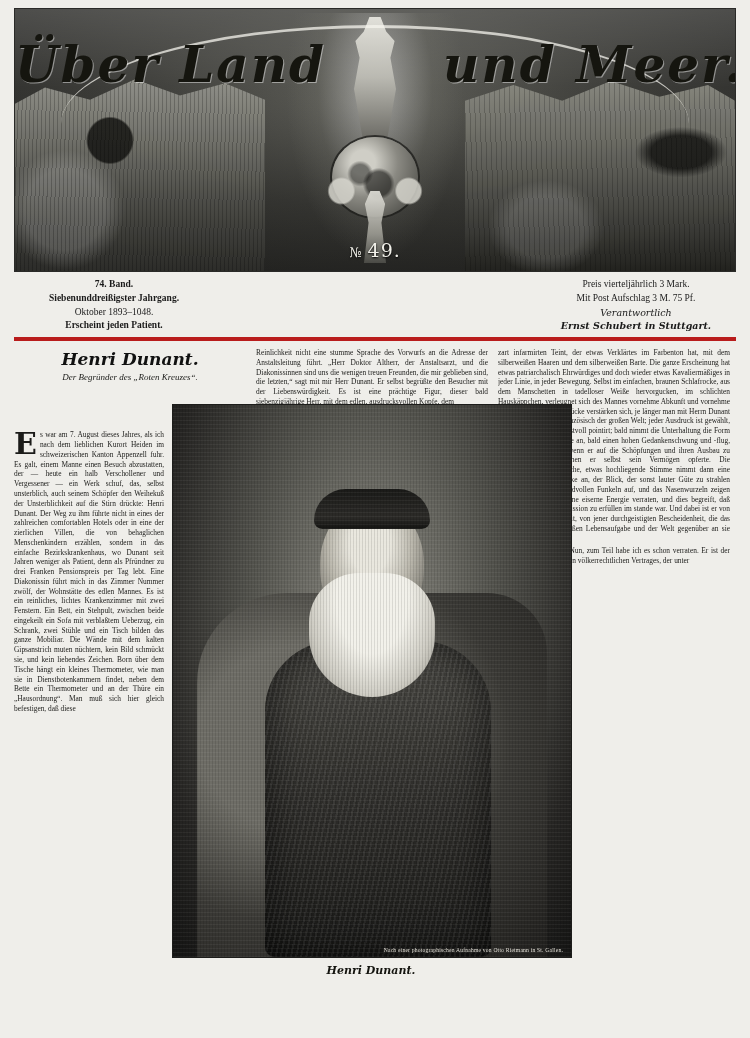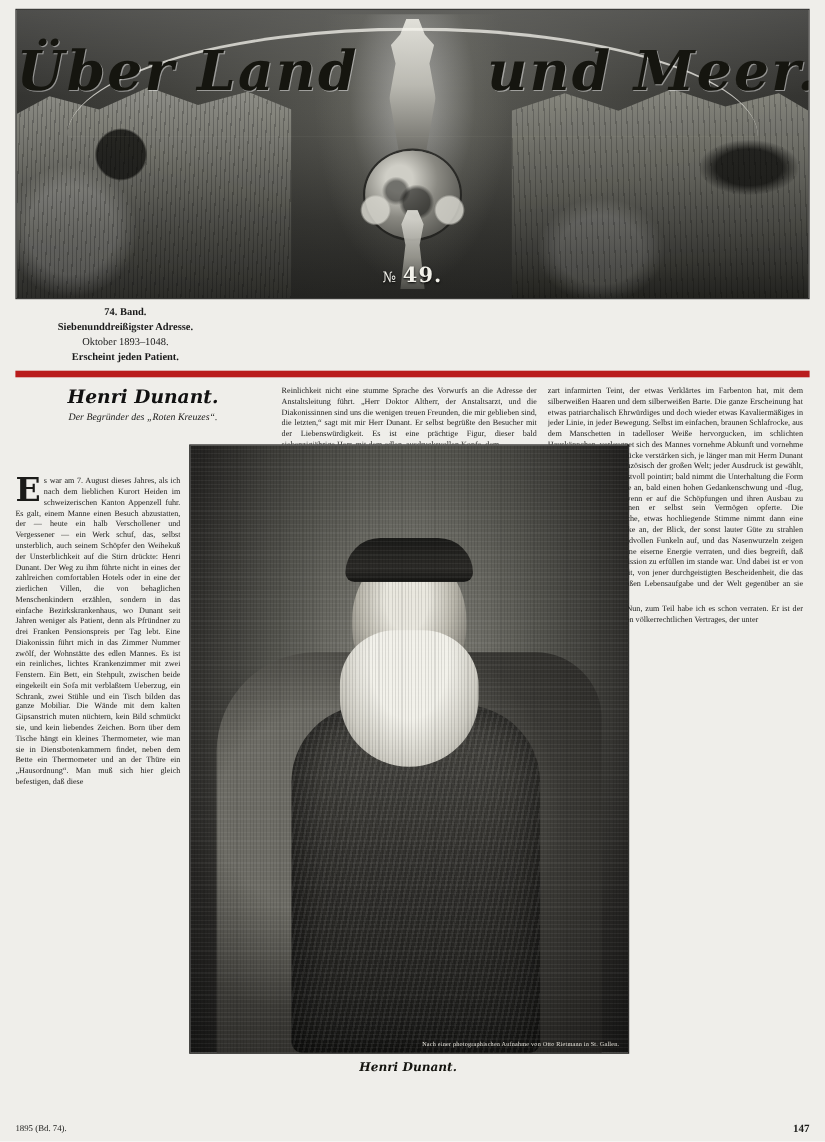--- a/index.html
+++ b/index.html
@@ -148,29 +148,29 @@
   .issue-no {
     position: absolute;
     left: 0; right: 0; bottom: 10px;
     text-align: center;
     font-family: "DejaVu Serif", serif;
     font-size: 13px;
     color: #f2f1ea;
     letter-spacing: 1px;
     text-shadow: 0 1px 2px #000;
   }
-  .issue-no .num { font-size: 19px; font-weight: bold; }
+  .issue-no .num { font-size: 19px; font-weight: normal; }
 
   
   .submast {
     display: flex;
     align-items: flex-end;
     justify-content: space-between;
     padding: 6px 6px 4px 6px;
-    border-bottom: 6px solid #b91c1c;
+    border-bottom: 4px solid #b91c1c;
   }
   .sub-col { width: 188px; font-size: 9.5px; line-height: 1.45; text-align: center; }
   .sub-col.left { text-align: center; }
   .sub-col.right { text-align: center; }
   .sub-col .b { font-weight: bold; }
   .sub-center {
     flex: 1;
     text-align: center;
     font-family: "DejaVu Serif", serif;
     font-style: italic;
@@ -351,23 +351,29 @@
     </div>
     <div class="issue-no">
       <span>№</span>
       <span class="num">49.</span>
     </div>
   </div>
 
   <div class="submast">
     <div class="sub-col left">
       <div class="b">74. Band.</div>
-      <div class="b">Siebenunddreißigster Adresse.</div>
+      <div class="b">Siebenunddreißigster Jahrgang.</div>
       <div>Oktober 1893–1048.</div>
       <div class="b">Erscheint jeden Patient.</div>
+    </div>
+    <div class="sub-col right">
+      <div>Preis vierteljährlich 3 Mark.</div>
+      <div>Mit Post Aufschlag 3 M. 75 Pf.</div>
+      <div class="script">Verantwortlich</div>
+      <div class="script b">Ernst Schubert in Stuttgart.</div>
     </div>
   </div>
 
   <div class="columns">
 
     <div class="col left">
       <h1 class="art-head">Henri Dunant.</h1>
       <div class="art-sub">Der Begründer des „Roten Kreuzes“.</div>
       <div class="flow narrow">
         <p class="dropcap">Es war am 7. August dieses Jahres, als ich nach dem lieblichen Kurort Heiden im schweizerischen Kanton Appenzell fuhr. Es galt, einem Manne einen Besuch abzustatten, der — heute ein halb Verschollener und Vergessener — ein Werk schuf, das, selbst unsterblich, auch seinem Schöpfer den Weihekuß der Unsterblichkeit auf die Stirn drückte: Henri Dunant. Der Weg zu ihm führte nicht in eines der zahlreichen comfortablen Hotels oder in eine der zierlichen Villen, die von behaglichen Menschenkindern erzählen, sondern in das einfache Bezirkskrankenhaus, wo Dunant seit Jahren weniger als Patient, denn als Pfründner zu drei Franken Pensionspreis per Tag lebt. Eine Diakonissin führt mich in das Zimmer Nummer zwölf, der Wohnstätte des edlen Mannes. Es ist ein reinliches, lichtes Krankenzimmer mit zwei Fenstern. Ein Bett, ein Stehpult, zwischen beide eingekeilt ein Sofa mit verblaßtem Ueberzug, ein Schrank, zwei Stühle und ein Tisch bilden das ganze Mobiliar. Die Wände mit dem kalten Gipsanstrich muten nüchtern, kein Bild schmückt sie, und kein liebendes Zeichen. Born über dem Tische hängt ein kleines Thermometer, wie man sie in Dienstbotenkammern findet, neben dem Bette ein Thermometer und an der Thüre ein „Hausordnung“. Man muß sich hier gleich befestigen, daß diese</p>
@@ -393,18 +399,14 @@
       <div class="chair"></div>
       <div class="coat"></div>
       <div class="head"></div>
       <div class="cap"></div>
       <div class="beard"></div>
       <div class="plate-caption-in">Nach einer photographischen Aufnahme von Otto Rietmann in St. Gallen.</div>
     </div>
     <div class="plate-caption">Henri Dunant.</div>
   </div>
 
-  <div class="footer">
-    <div>1895 (Bd. 74).</div>
-    <div class="page-num">147</div>
-  </div>
 
 </div>
 
 </body></html>

